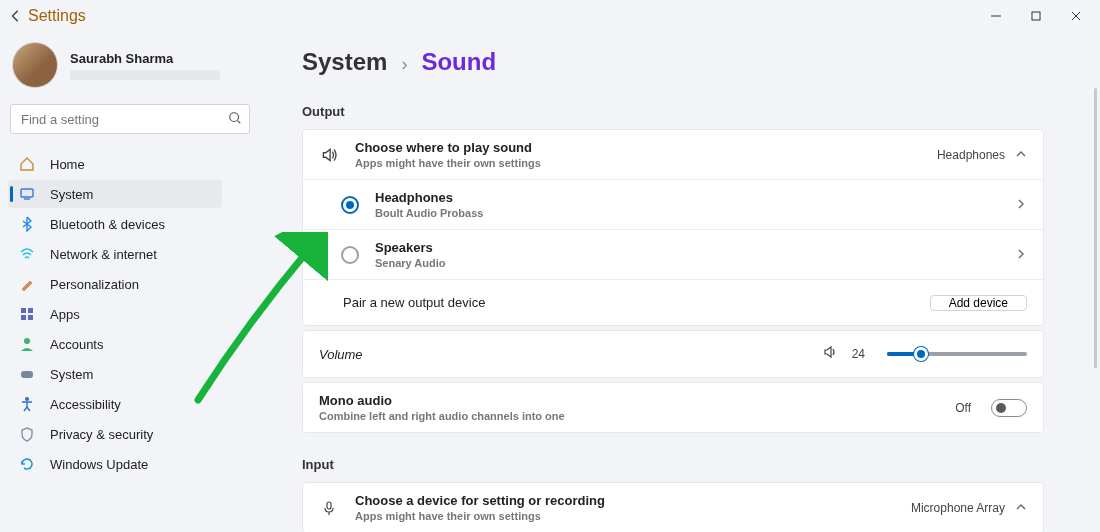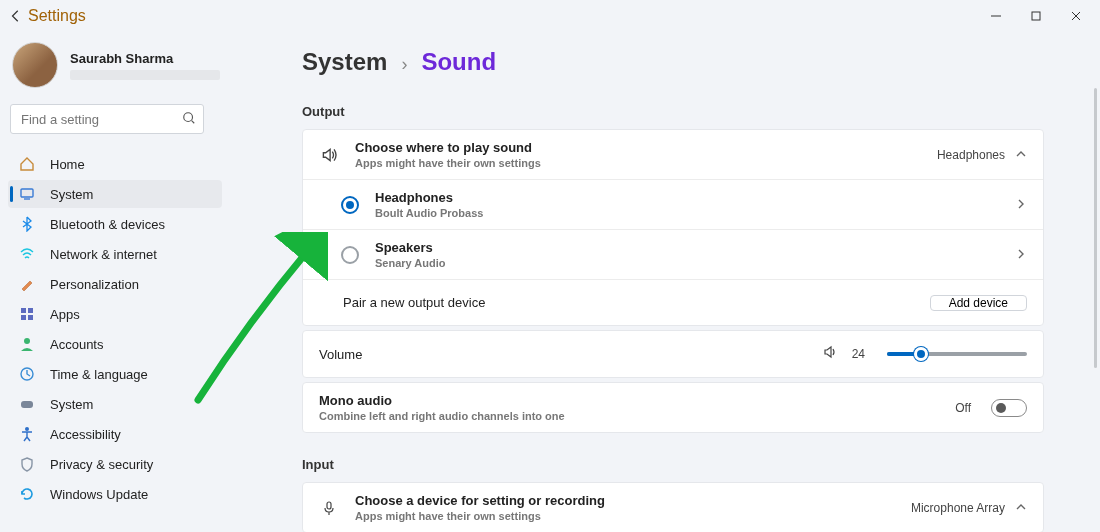--- a/index.html
+++ b/index.html
@@ -16,21 +16,21 @@
   .app { display:flex; height: calc(532px - 32px); }
 
   
   .sidebar { width: 230px; padding: 6px 8px 0 8px; display:flex; flex-direction:column; }
   .profile { display:flex; align-items:center; padding: 4px 4px 12px 4px; }
   .avatar { width:46px; height:46px; border-radius:50%; background:linear-gradient(135deg,#c9a57b 0%, #8c6241 60%); border:1px solid #d4d4d4; flex:0 0 auto; }
   .profile .info { margin-left:12px; }
   .profile .name { font-size:13px; font-weight:600; color:#222; }
   .profile .email { width:150px; height:10px; background:#e5e7ea; border-radius:2px; margin-top:4px; }
 
-  .search { position:relative; width:194px; margin:4px 0 16px 2px; }
+  .search { position:relative; width:240px; margin:4px 0 16px 2px; }
   .search input { width:100%; height:30px; border:1px solid #d1d5db; background:#fff; border-radius:3px; padding:0 28px 0 10px; font-size:13px; outline:none; }
   .search .sicon { position:absolute; right:8px; top:7px; color:#555; }
 
   .nav { display:flex; flex-direction:column; gap:2px; }
   .nav-item { height:28px; display:flex; align-items:center; padding:0 10px; border-radius:4px; cursor:pointer; position:relative; }
   .nav-item.active { background:#e7e9ed; }
   .nav-item.active::before { content:""; position:absolute; left:2px; top:6px; bottom:6px; width:3px; background:#0067c0; border-radius:3px; }
   .nav-item .nicon { width:18px; height:18px; display:flex; align-items:center; justify-content:center; margin-right:14px; }
   .nav-item .nlabel { font-size:13px; color:#222; }
 
@@ -53,21 +53,21 @@
   .row .rval { font-size:12px; color:#444; margin-right:10px; }
   .chev { color:#666; }
 
   .radio-row { padding-left:38px; }
   .radio { width:18px; height:18px; border-radius:50%; border:2px solid #0067c0; margin-right:16px; display:flex; align-items:center; justify-content:center; flex:0 0 auto; }
   .radio.off { border-color:#9aa0a6; }
   .radio .dot { width:8px; height:8px; border-radius:50%; background:#0067c0; }
 
   .btn-outline { background:#fff; border:1px solid #d1d5db; border-radius:4px; padding:0 18px; font-size:12px; cursor:pointer; }
 
-  .vol-row .title-s { flex:0 0 auto; }
+  .vol-row .title-s { flex:0 0 auto;font-style:italic; }
   .spacer { flex:1; }
   .slider-track { width:140px; height:4px; background:#9aa0a6; border-radius:2px; position:relative; margin-left:12px; }
   .slider-fill { position:absolute; left:0; top:0; bottom:0; background:#0067c0; border-radius:2px; }
   .slider-thumb { position:absolute; top:-5px; width:14px; height:14px; border-radius:50%; background:#0067c0; border:3px solid #fff; box-shadow:0 0 0 1px #0067c0; transform:translateX(-50%); }
 
   .toggle { width:36px; height:18px; border-radius:10px; border:1px solid #8a8a8a; position:relative; background:#fff; margin-left:10px; }
   .toggle .knob { position:absolute; width:10px; height:10px; border-radius:50%; background:#5a5a5a; top:3px; left:4px; }
 
   
   .scrollbar { position:absolute; right:2px; top:88px; width:3px; height:280px; background:#c6c9cd; border-radius:3px; }
@@ -180,29 +180,20 @@
             <svg width="16" height="16" viewBox="0 0 16 16">
               <circle cx="8" cy="5" r="3" fill="#3ab56f"></circle>
               <path d="M2 15 Q8 9 14 15" fill="#3ab56f"></path>
             </svg>
           </span>
         <span class="nlabel">Accounts</span>
       </div>
       <div class="nav-item">
         <span class="nicon">
             <svg width="16" height="16" viewBox="0 0 16 16">
-              <circle cx="8" cy="8" r="6" fill="none" stroke="#3a8dd5" stroke-width="1.4"></circle>
-              <path d="M8 4 V8 L11 10" stroke="#3a8dd5" stroke-width="1.4" fill="none"></path>
-            </svg>
-          </span>
-        <span class="nlabel">Time &amp; language</span>
-      </div>
-      <div class="nav-item">
-        <span class="nicon">
-            <svg width="16" height="16" viewBox="0 0 16 16">
               <rect x="2" y="5" width="12" height="7" rx="3" fill="#7a8699"></rect>
             </svg>
           </span>
         <span class="nlabel">System</span>
       </div>
       <div class="nav-item">
         <span class="nicon">
             <svg width="16" height="16" viewBox="0 0 16 16">
               <circle cx="8" cy="3" r="2" fill="#2f6fc9"></circle>
               <path d="M3 6 L13 6 M8 6 V11 M8 11 L5 15 M8 11 L11 15" stroke="#2f6fc9" stroke-width="1.4" fill="none"></path>

